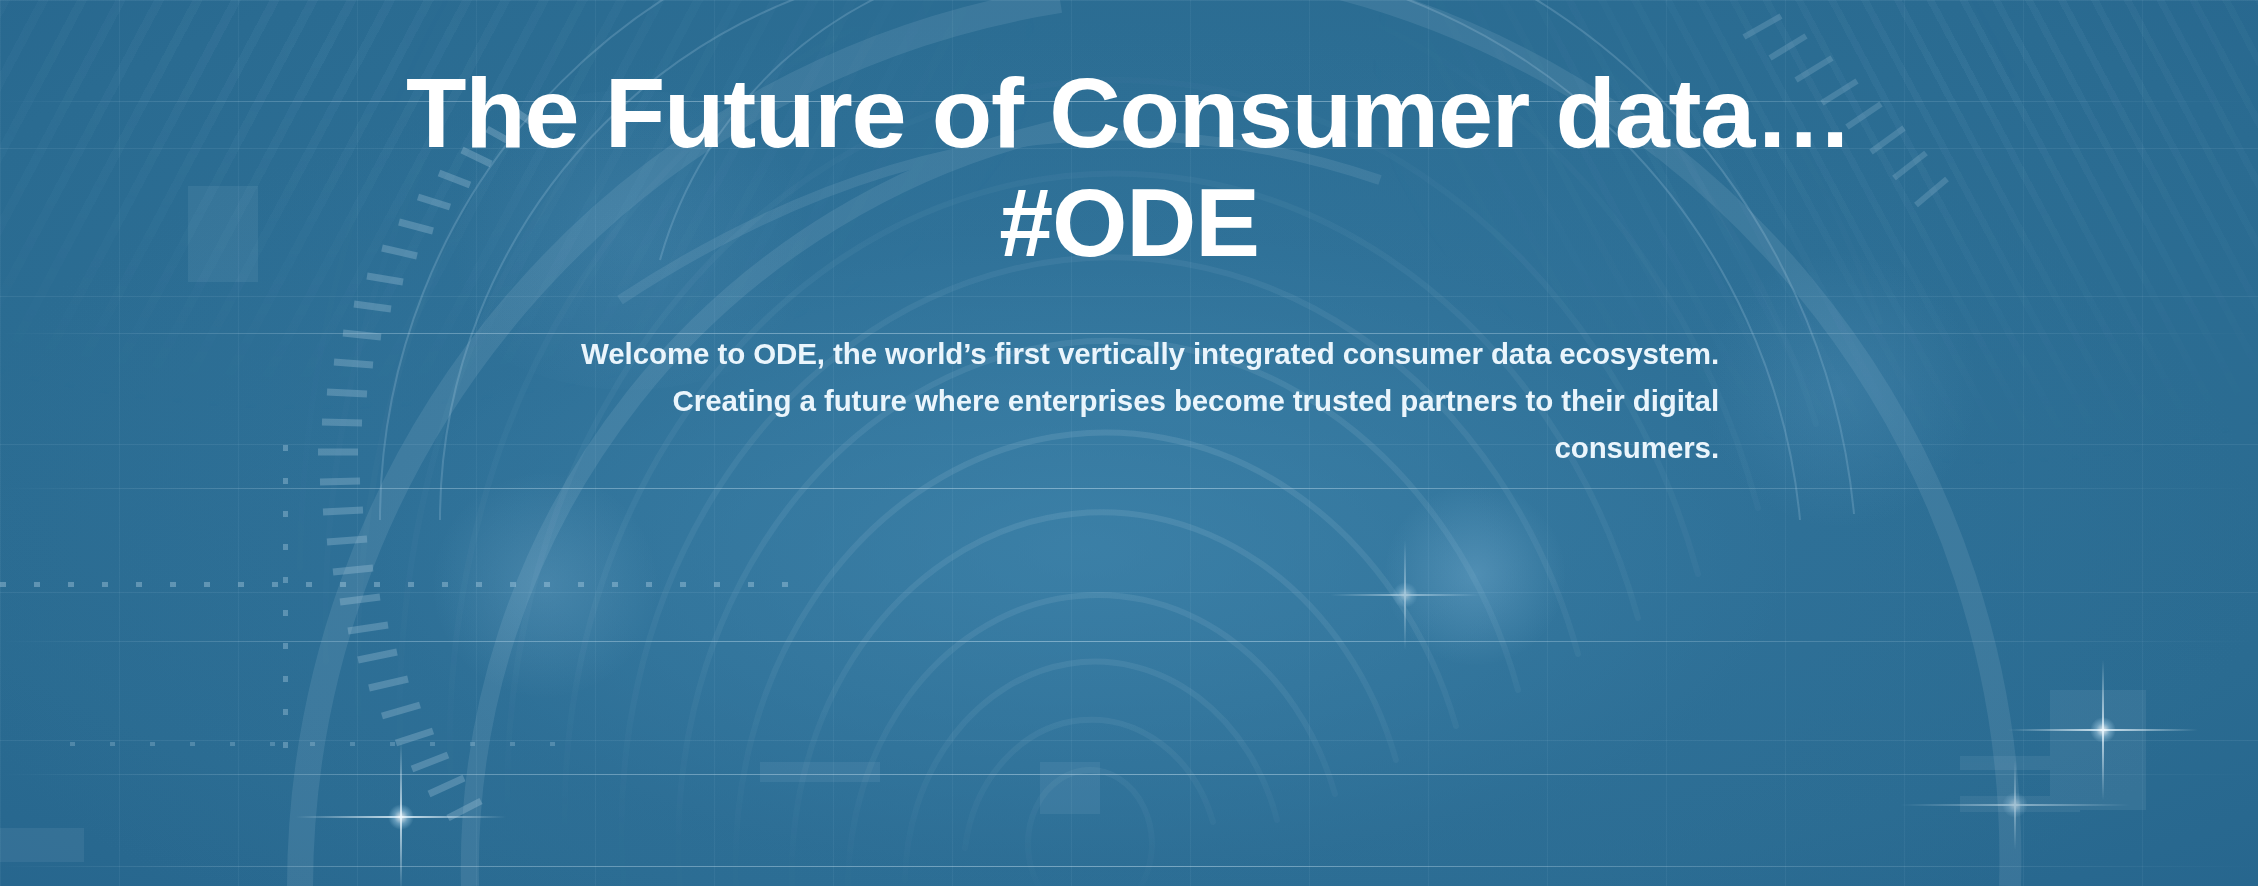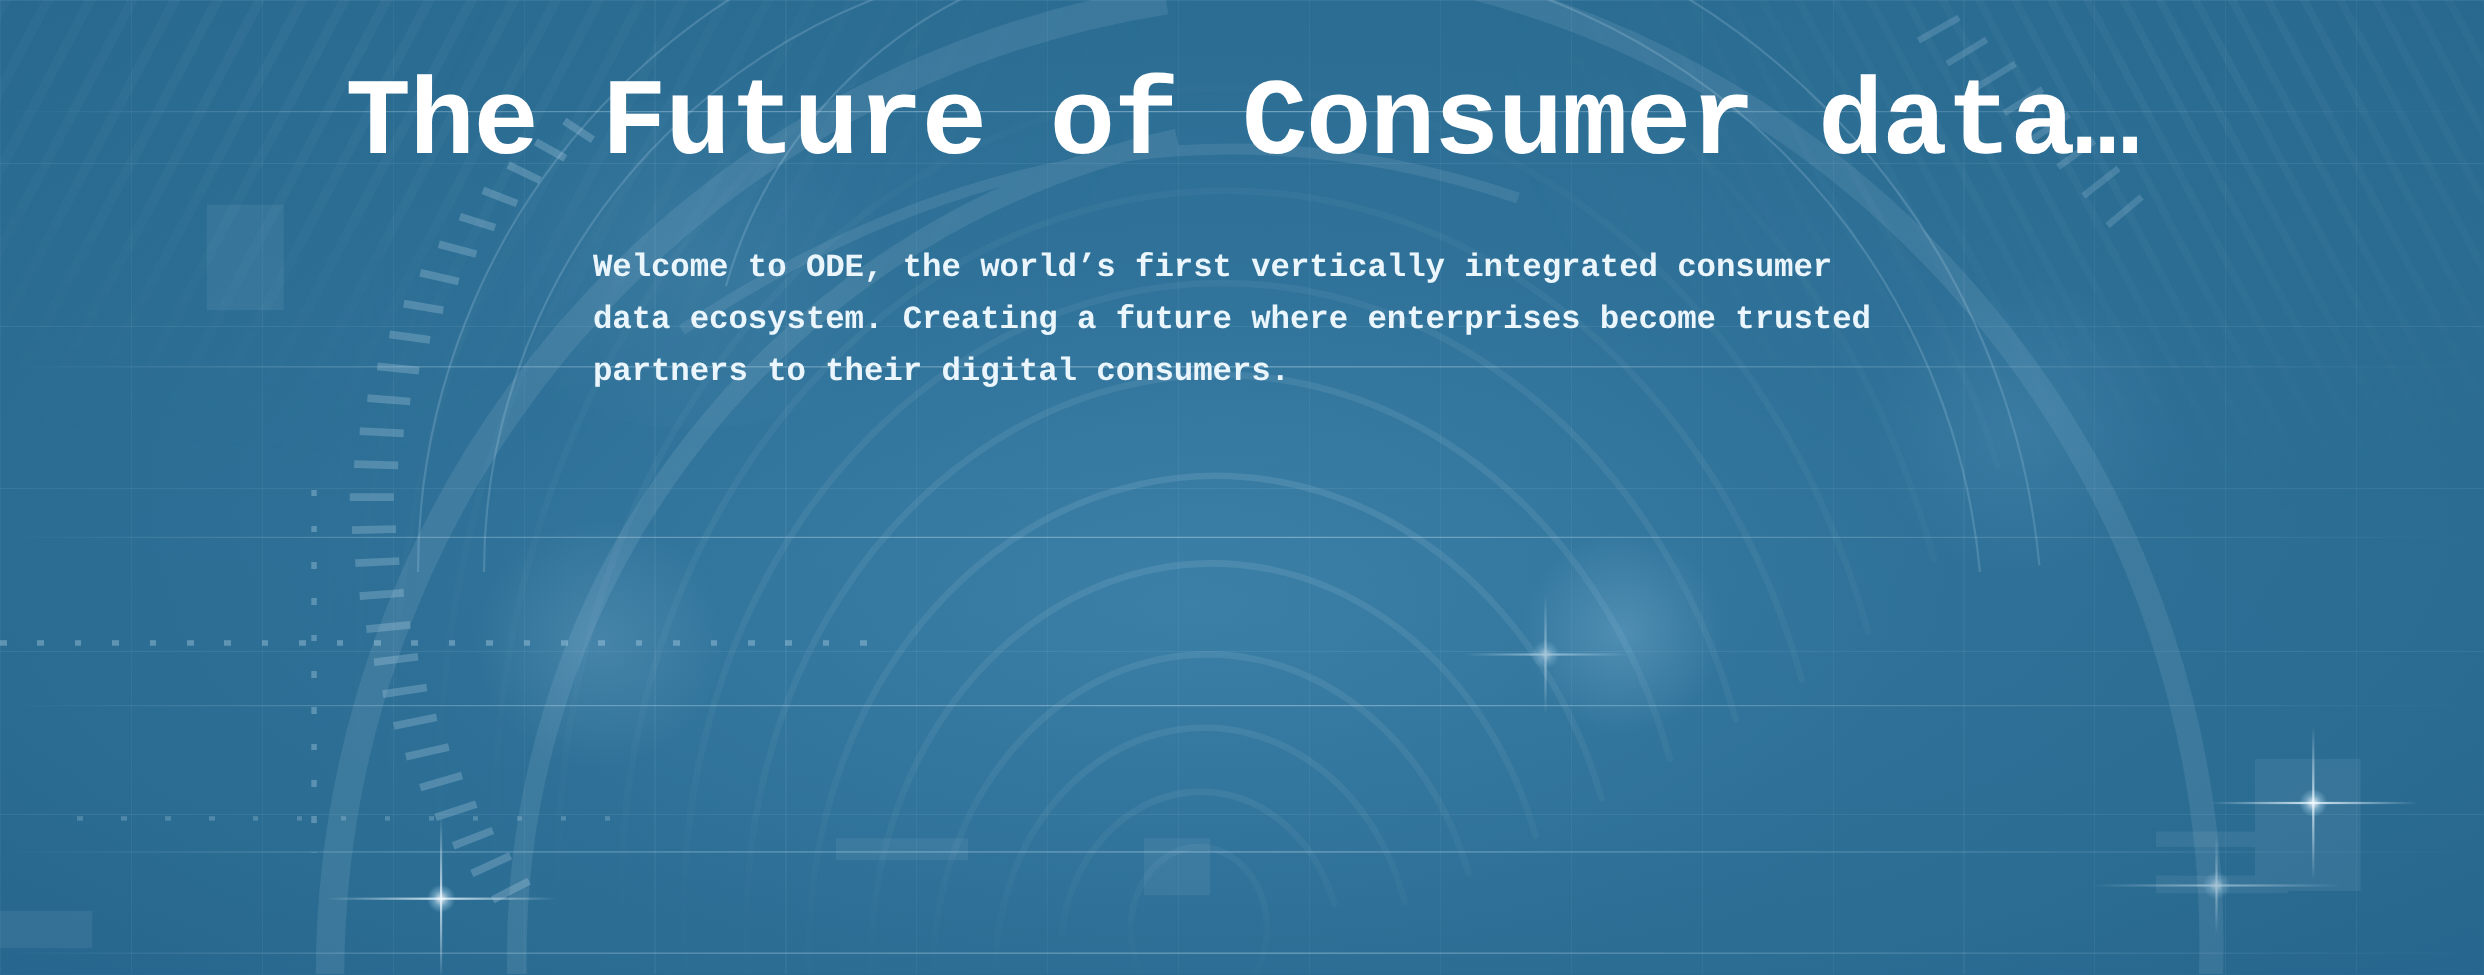--- a/index.html
+++ b/index.html
@@ -101,34 +101,32 @@
   .headline{
     margin:0;
     width:2200px;
     text-align:center;
     color:#ffffff;
     font-weight:700;
     font-size:97px;
     line-height:110px;
     letter-spacing:-1.2px;
     text-rendering:optimizeLegibility;
-    font-family:Liberation Mono, monospace;
   }
   .headline .ln{display:block;white-space:nowrap;}
   .headline .ln-1{font-size:99px;}
   .sub{
     margin:52px 0 0 0;
     width:1180px;
-    text-align:left;
+    text-align:right;
     color:#eaf5fc;
     font-weight:700;
     font-size:29.5px;
     line-height:47px;
     letter-spacing:-0.1px;
-    font-family:Liberation Mono, monospace;
   }
 </style>
 </head>
 <body>
 
 <div class="hero">
 
   <div class="bg-layer grid-h"></div>
   <div class="bg-layer grid-v"></div>
   <div class="bg-layer streaks-l"></div>
@@ -258,20 +256,21 @@
 
   <div class="glow" style="left:1380px;top:480px;width:190px;height:190px;background:radial-gradient(circle, rgba(180,225,255,.22) 0%, rgba(180,225,255,0) 68%);"></div>
   <div class="glow" style="left:430px;top:470px;width:230px;height:230px;background:radial-gradient(circle, rgba(190,230,255,.15) 0%, rgba(190,230,255,0) 70%);"></div>
   <div class="glow" style="left:1700px;top:250px;width:280px;height:280px;background:radial-gradient(circle, rgba(120,180,220,.16) 0%, rgba(120,180,220,0) 70%);"></div>
   <div class="glow" style="left:420px;top:90px;width:420px;height:300px;background:radial-gradient(circle, rgba(150,200,235,.10) 0%, rgba(150,200,235,0) 70%);"></div>
 
   <div class="content">
 
     <h1 class="headline">
       <span class="ln ln-1">The Future of Consumer data…</span>
+      <span class="ln ln-3">#ODE</span>
     </h1>
 
     <p class="sub">
       <span>Welcome to ODE, the world’s first vertically integrated consumer data ecosystem.</span>
       <span>Creating a future where enterprises become trusted partners to their digital</span>
       <span>consumers.</span>
     </p>
 
   </div>
 </div>

